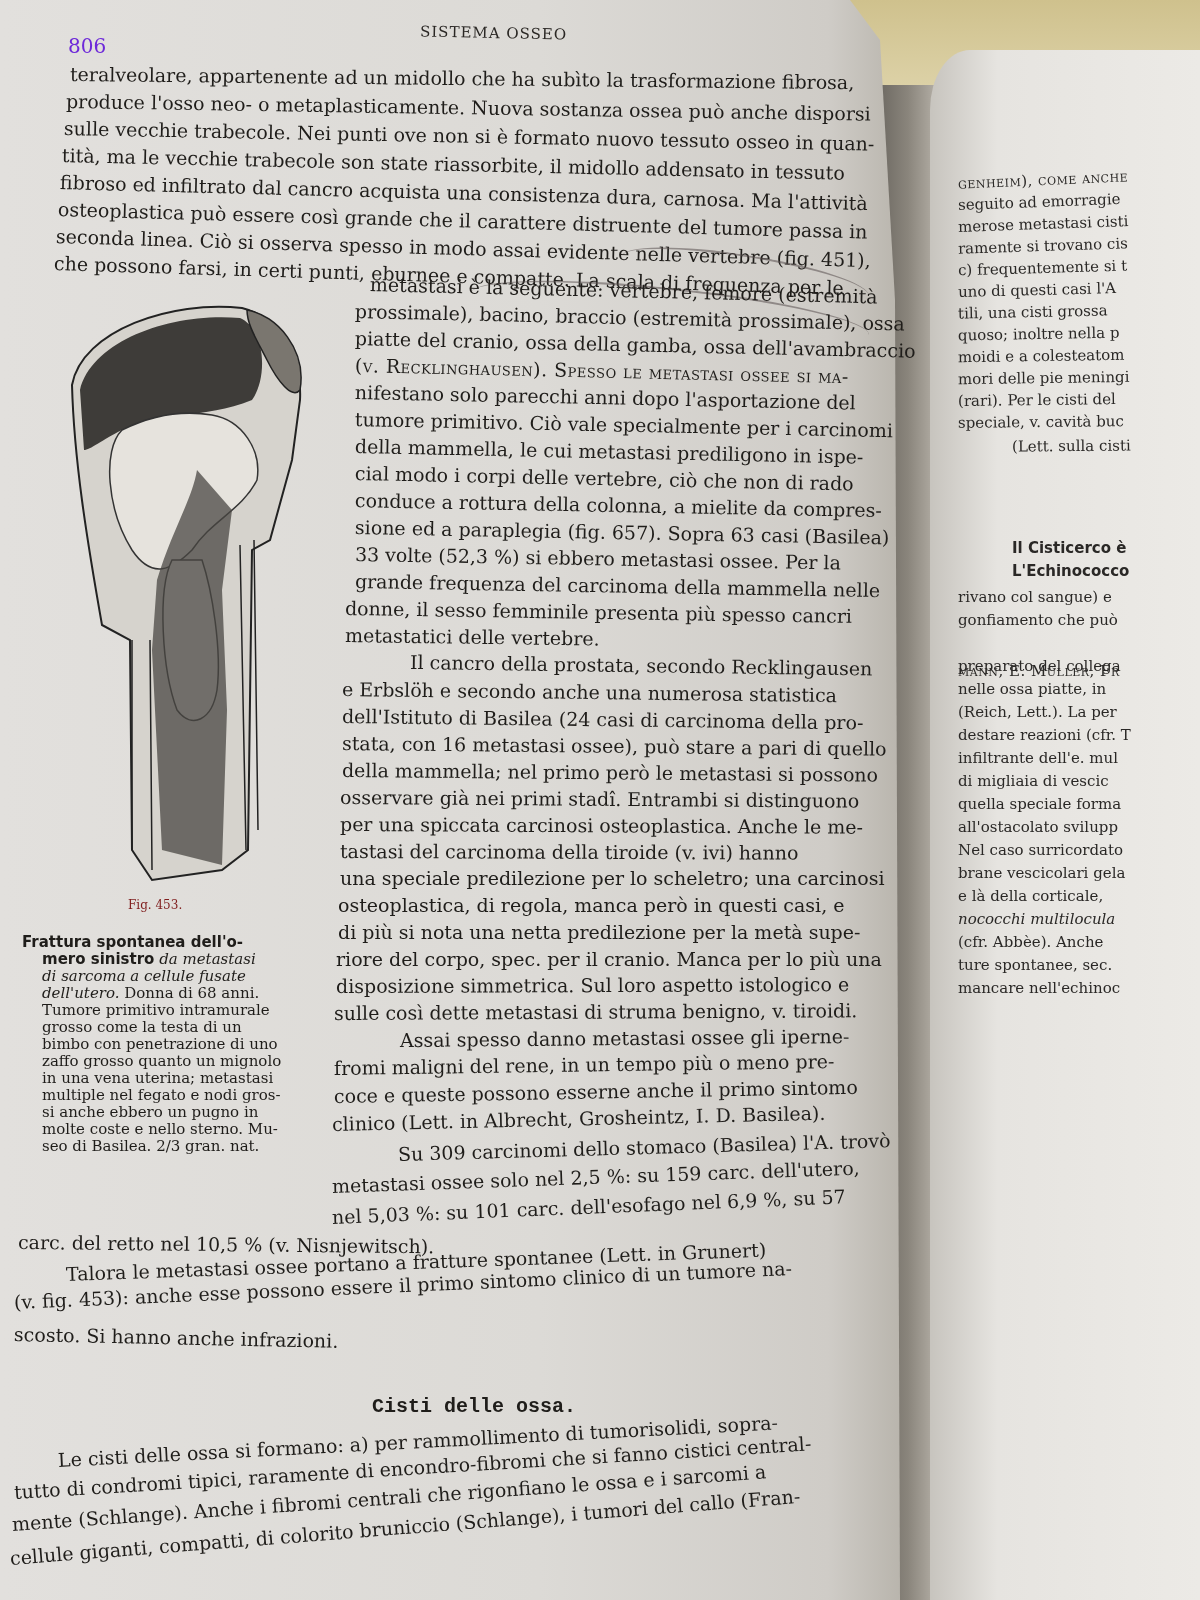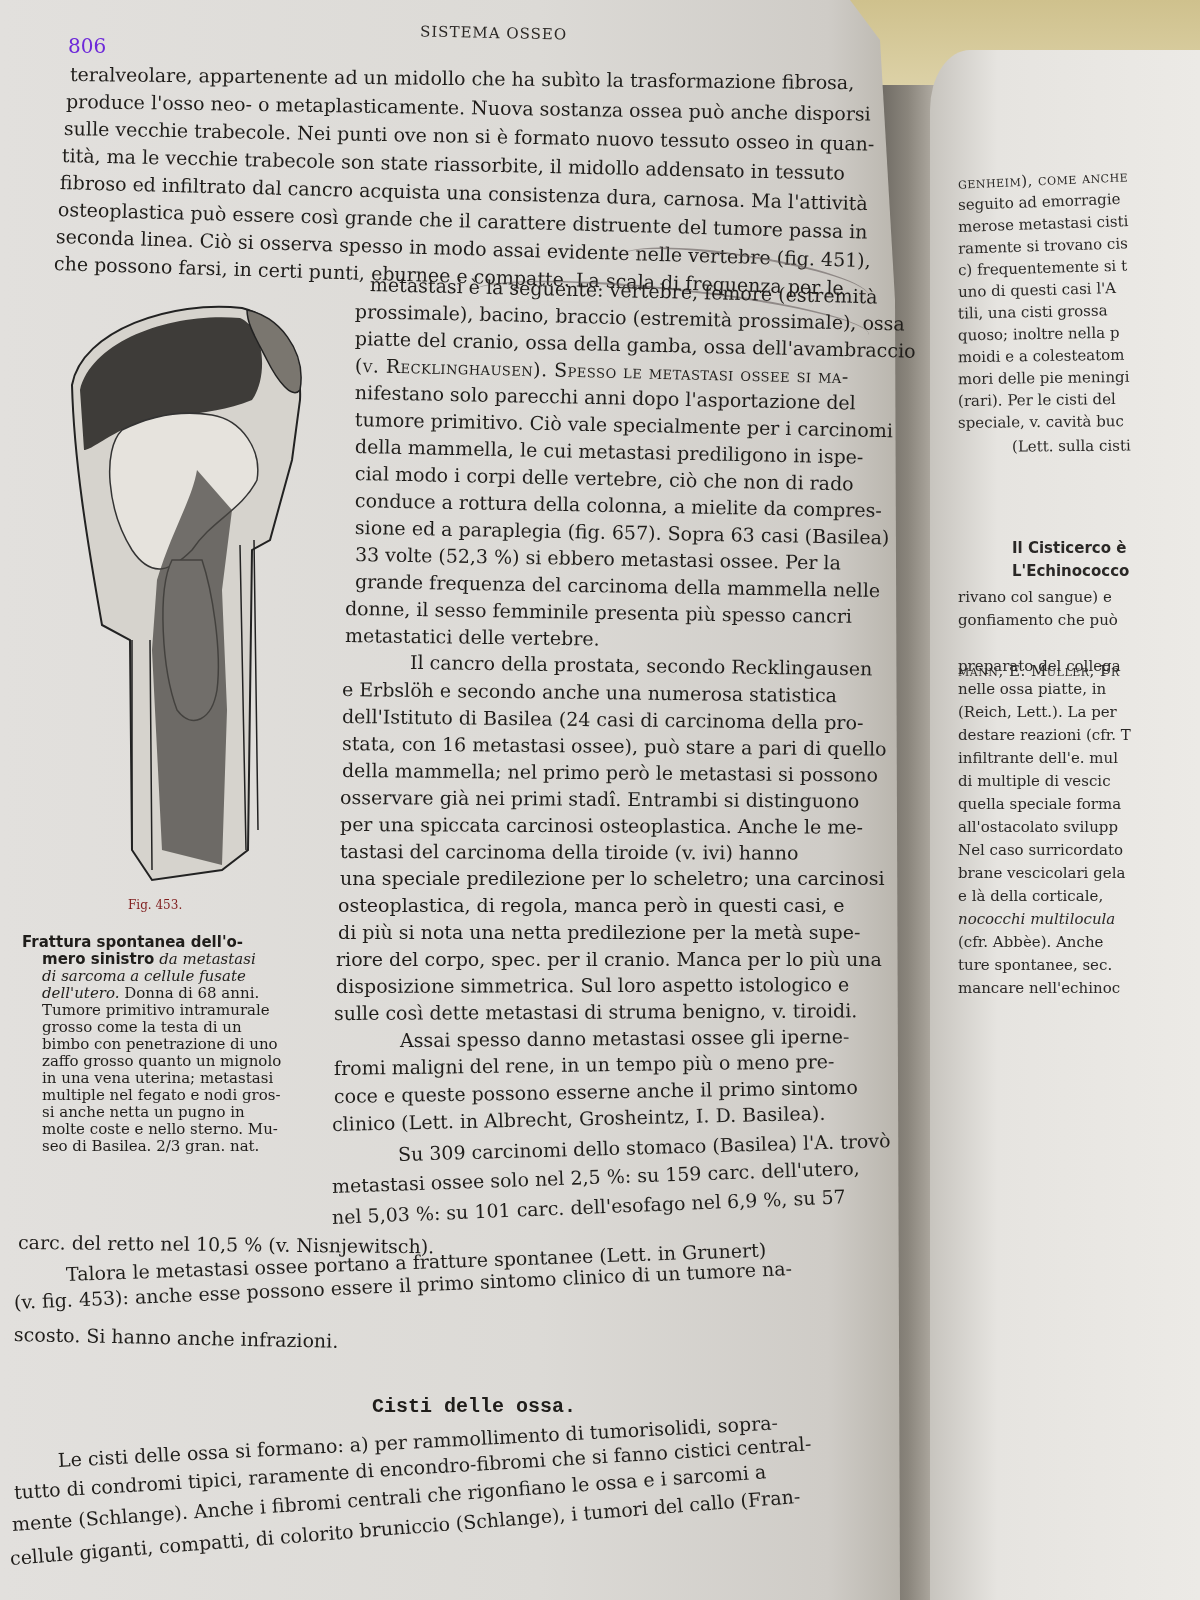--- a/index.html
+++ b/index.html
@@ -91,21 +91,21 @@
   <div class="rline" style="top:538px;left:1012px"><b>Il Cisticerco è</b></div>
   <div class="rline" style="top:561px;left:1012px"><b>L'Echinococco</b></div>
   <div class="rline" style="top:587px">rivano col sangue) e</div>
   <div class="rline" style="top:610px">gonfiamento che può</div>
   <div class="rline sc" style="top:661px">mann, E. Müller, Fr</div>
   <div class="rline" style="top:656px">preparato del collega</div>
   <div class="rline" style="top:679px">nelle ossa piatte, in</div>
   <div class="rline" style="top:702px">(Reich, Lett.). La per</div>
   <div class="rline" style="top:725px">destare reazioni (cfr. T</div>
   <div class="rline" style="top:748px">infiltrante dell'e. mul</div>
-  <div class="rline" style="top:771px">di multiple di vescic</div>
+  <div class="rline" style="top:771px">di migliaia di vescic</div>
   <div class="rline" style="top:794px">quella speciale forma</div>
   <div class="rline" style="top:817px">all'ostacolato svilupp</div>
   <div class="rline" style="top:840px">Nel caso surricordato</div>
   <div class="rline" style="top:863px">brane vescicolari gela</div>
   <div class="rline" style="top:886px">e là della corticale,</div>
   <div class="rline" style="top:909px;font-style:italic">nococchi multilocula</div>
   <div class="rline" style="top:932px">(cfr. Abbèe). Anche</div>
   <div class="rline" style="top:955px">ture spontanee, sec.</div>
   <div class="rline" style="top:978px">mancare nell'echinoc</div>
 </div>
@@ -146,21 +146,21 @@
   <span class="cap-line"><b>Frattura spontanea dell'o-</b></span>
   <span class="cap-line indent" style="padding-left:20px"><b>mero sinistro</b> <i>da metastasi</i></span>
   <span class="cap-line" style="padding-left:20px"><i>di sarcoma a cellule fusate</i></span>
   <span class="cap-line" style="padding-left:20px"><i>dell'utero.</i> <span>Donna di 68 anni.</span></span>
   <span class="cap-line" style="padding-left:20px">Tumore primitivo intramurale</span>
   <span class="cap-line" style="padding-left:20px">grosso come la testa di un</span>
   <span class="cap-line" style="padding-left:20px">bimbo con penetrazione di uno</span>
   <span class="cap-line" style="padding-left:20px">zaffo grosso quanto un mignolo</span>
   <span class="cap-line" style="padding-left:20px">in una vena uterina; metastasi</span>
   <span class="cap-line" style="padding-left:20px">multiple nel fegato e nodi gros-</span>
-  <span class="cap-line" style="padding-left:20px">si anche netta un pugno in</span>
+  <span class="cap-line" style="padding-left:20px">si anche ebbero un pugno in</span>
   <span class="cap-line" style="padding-left:20px">molte coste e nello sterno. Mu-</span>
   <span class="cap-line" style="padding-left:20px">seo di Basilea. 2/3 gran. nat.</span>
 </div>
 
 <div style="font-size:19px">
   <div class="line" style="left:370px;top:272px;transform:rotate(1.4deg)">metastasi è la seguente: vertebre, femore (estremità</div>
   <div class="line" style="left:355px;top:299px;transform:rotate(1.3deg)">prossimale), bacino, braccio (estremità prossimale), ossa</div>
   <div class="line" style="left:355px;top:326px;transform:rotate(1.3deg)">piatte del cranio, ossa della gamba, ossa dell'avambraccio</div>
   <div class="line sc" style="left:355px;top:353px;transform:rotate(1.3deg)">(v. Recklinghausen). Spesso le metastasi ossee si ma-</div>
   <div class="line" style="left:355px;top:380px;transform:rotate(1.2deg)">nifestano solo parecchi anni dopo l'asportazione del</div>

